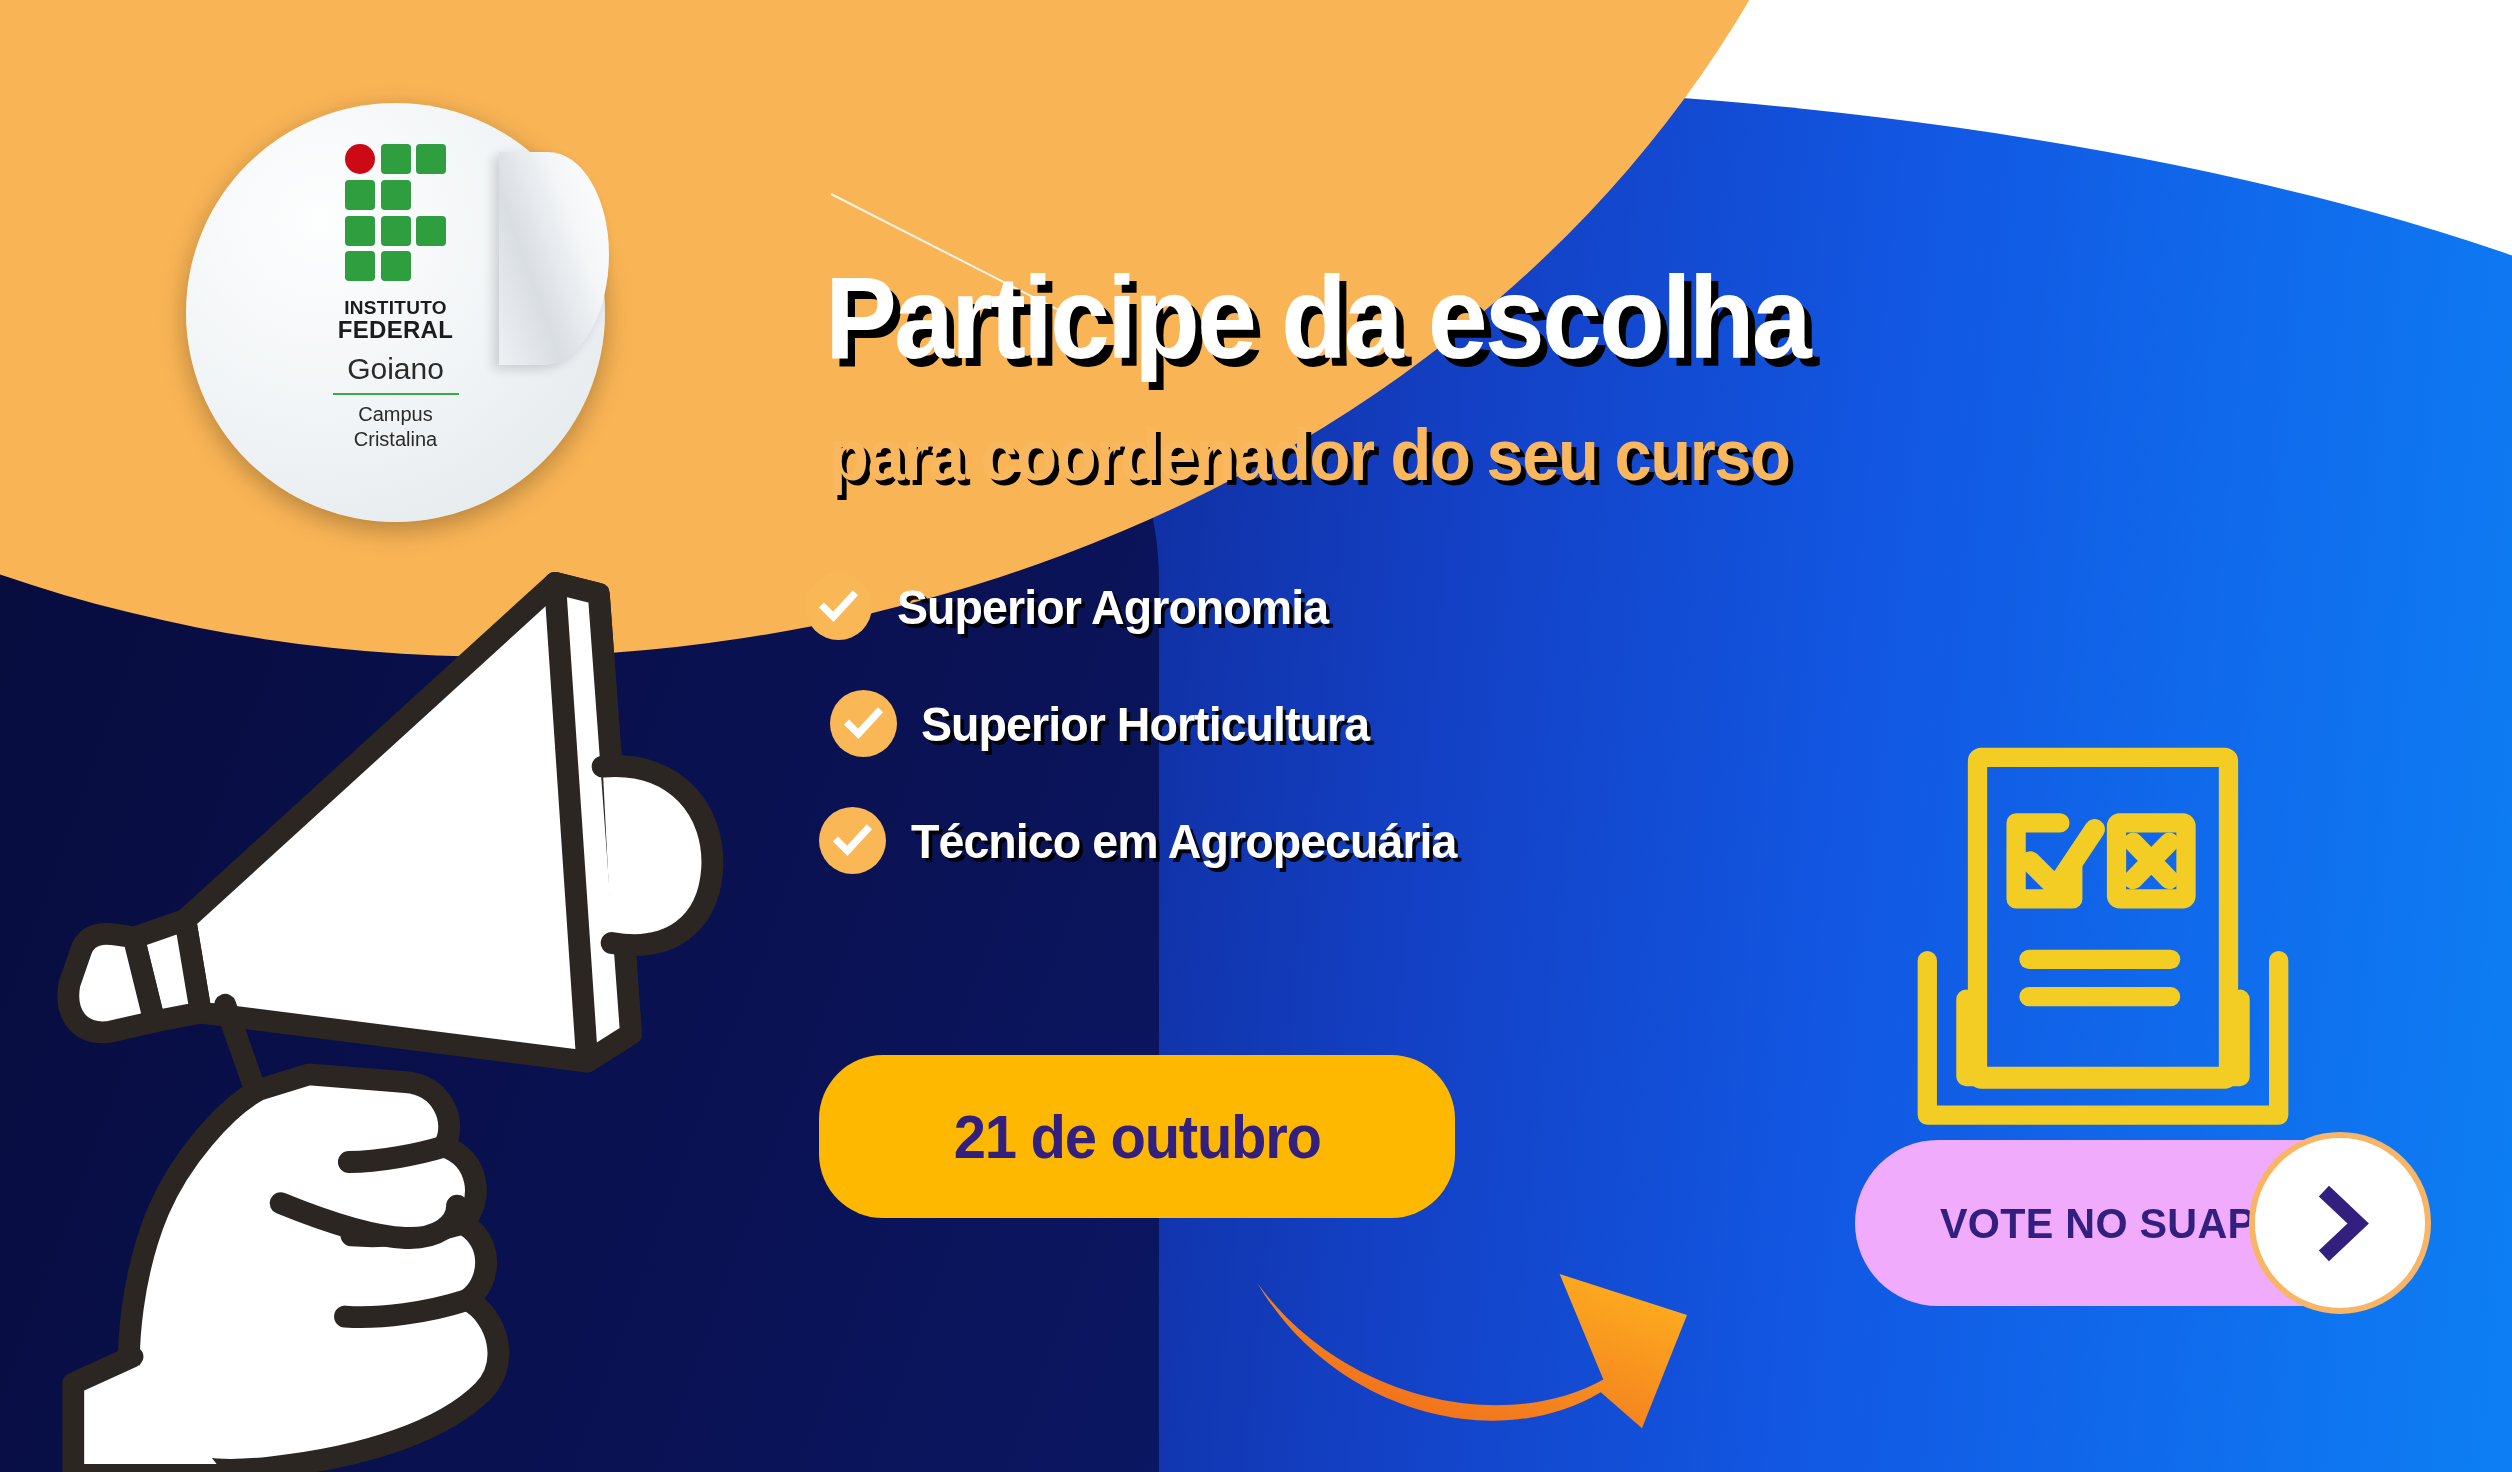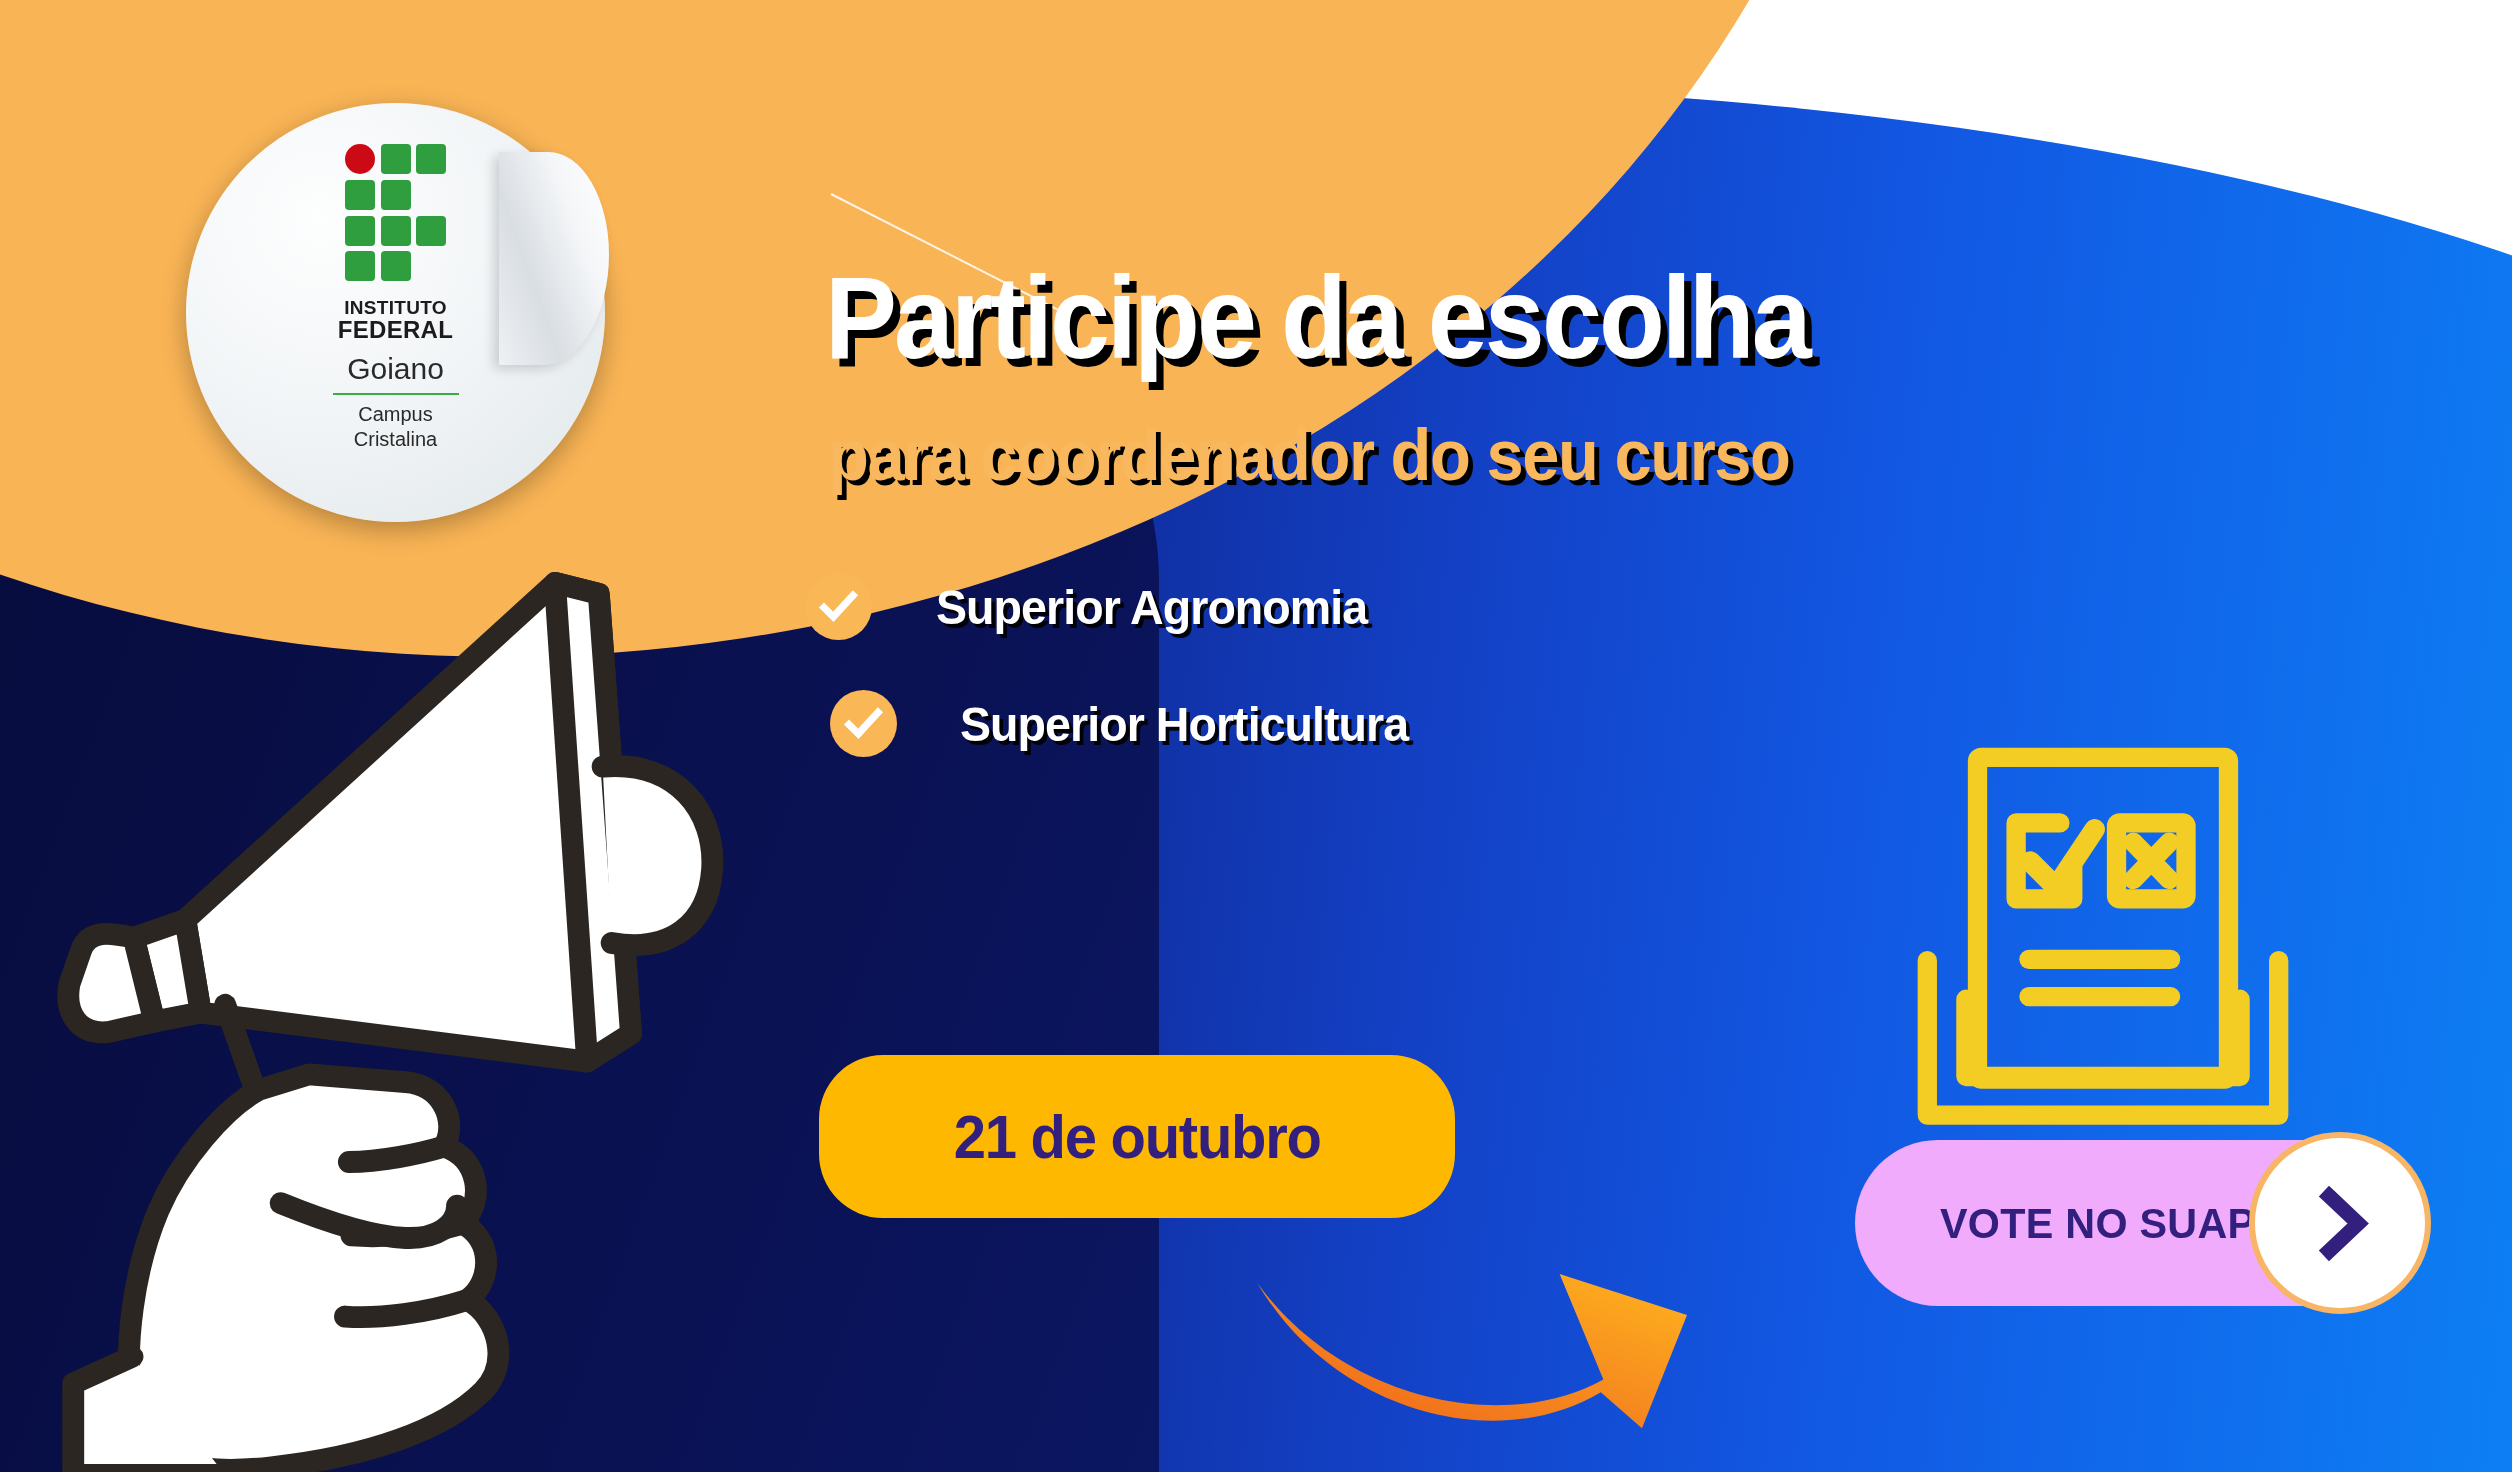--- a/index.html
+++ b/index.html
@@ -99,21 +99,21 @@
     position:absolute; left:828px; top:419px; width:1494px;
     font-size:72px; font-weight:bold; color:#f9b75e;
     letter-spacing:-1.6px; line-height:1;
     transform:scaleX(.93); transform-origin:left center;
     text-shadow:5.2px 5.2px 0 #000000;
     white-space:nowrap;
   }
 
   
   .courses { position:absolute; left:805px; top:548px; }
-  .course-row { display:flex; align-items:center; height:117px;gap:39px; }
+  .course-row { display:flex; align-items:center; height:117px; }
   .course-row:nth-child(2) { margin-left:24.5px; }
   .course-row:nth-child(3) { margin-left:14px; }
   .check-circle {
     width:67px; height:67px; border-radius:50%;
     background:#f9b755; flex:0 0 67px;
     display:flex; align-items:center; justify-content:center;
     margin-right:24.5px;
   }
   .check-circle svg { width:41px; height:41px; display:block; }
   .course-label {
@@ -217,20 +217,28 @@
 
     <div class="course-row">
       <span class="check-circle">
         <svg viewBox="0 0 24 24" fill="none">
             <path d="M3.5 12.6 L9 18 L20.5 5.5" stroke="#ffffff" stroke-width="4.2" stroke-linecap="square" stroke-linejoin="miter"></path>
           </svg>
       </span>
       <span class="course-label">Superior Horticultura</span>
     </div>
 
+    <div class="course-row">
+      <span class="check-circle">
+        <svg viewBox="0 0 24 24" fill="none">
+            <path d="M3.5 12.6 L9 18 L20.5 5.5" stroke="#ffffff" stroke-width="4.2" stroke-linecap="square" stroke-linejoin="miter"></path>
+          </svg>
+      </span>
+      <span class="course-label">Técnico em Agropecuária</span>
+    </div>
 
   </div>
 
   <div class="date-pill">
     <span>21 de outubro</span>
   </div>
 
   <div class="arrow-wrap">
     <svg viewBox="0 0 780 300" width="502" height="193">
       <defs>

